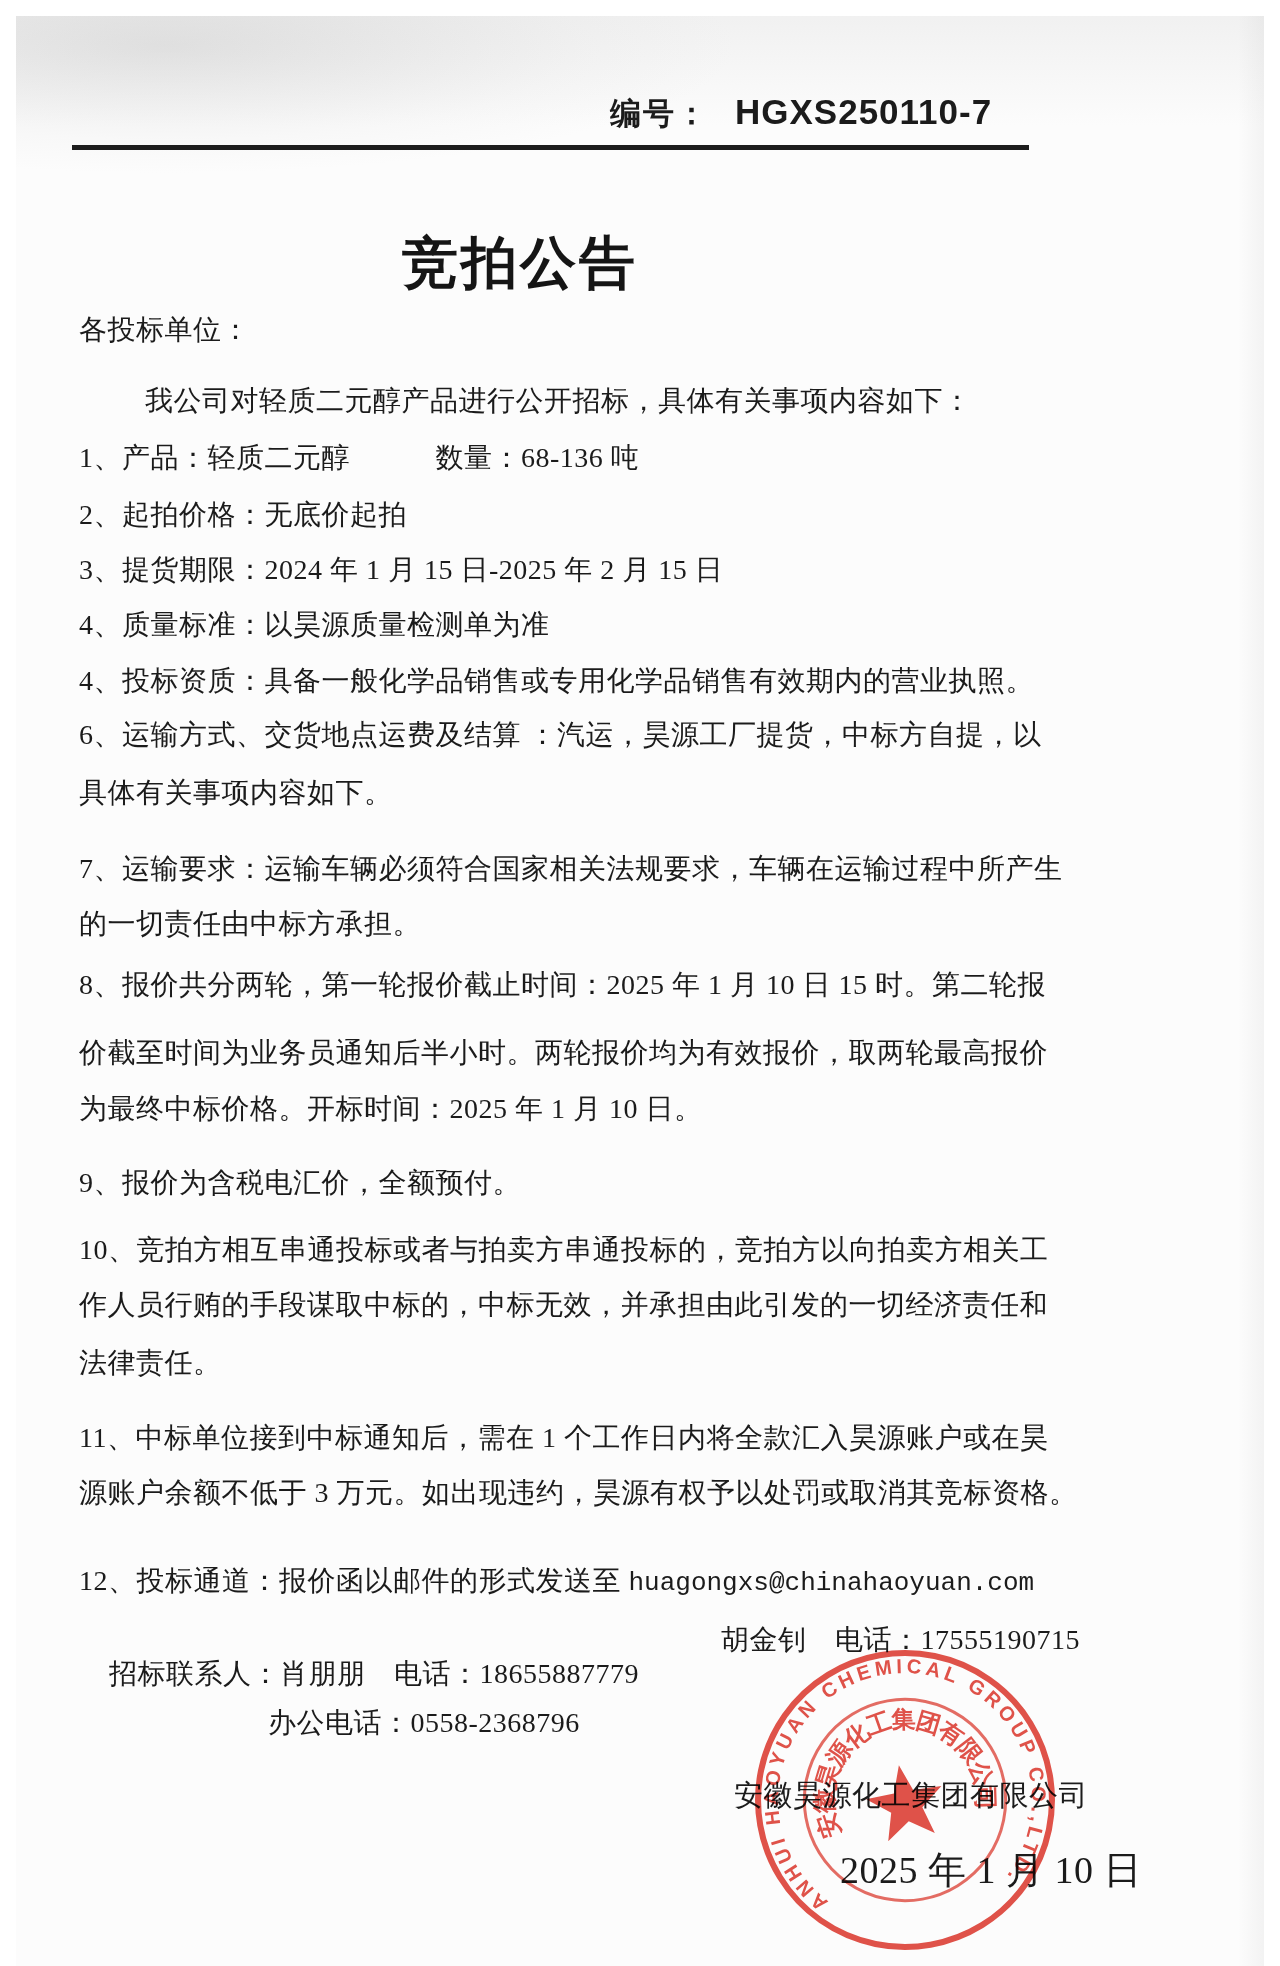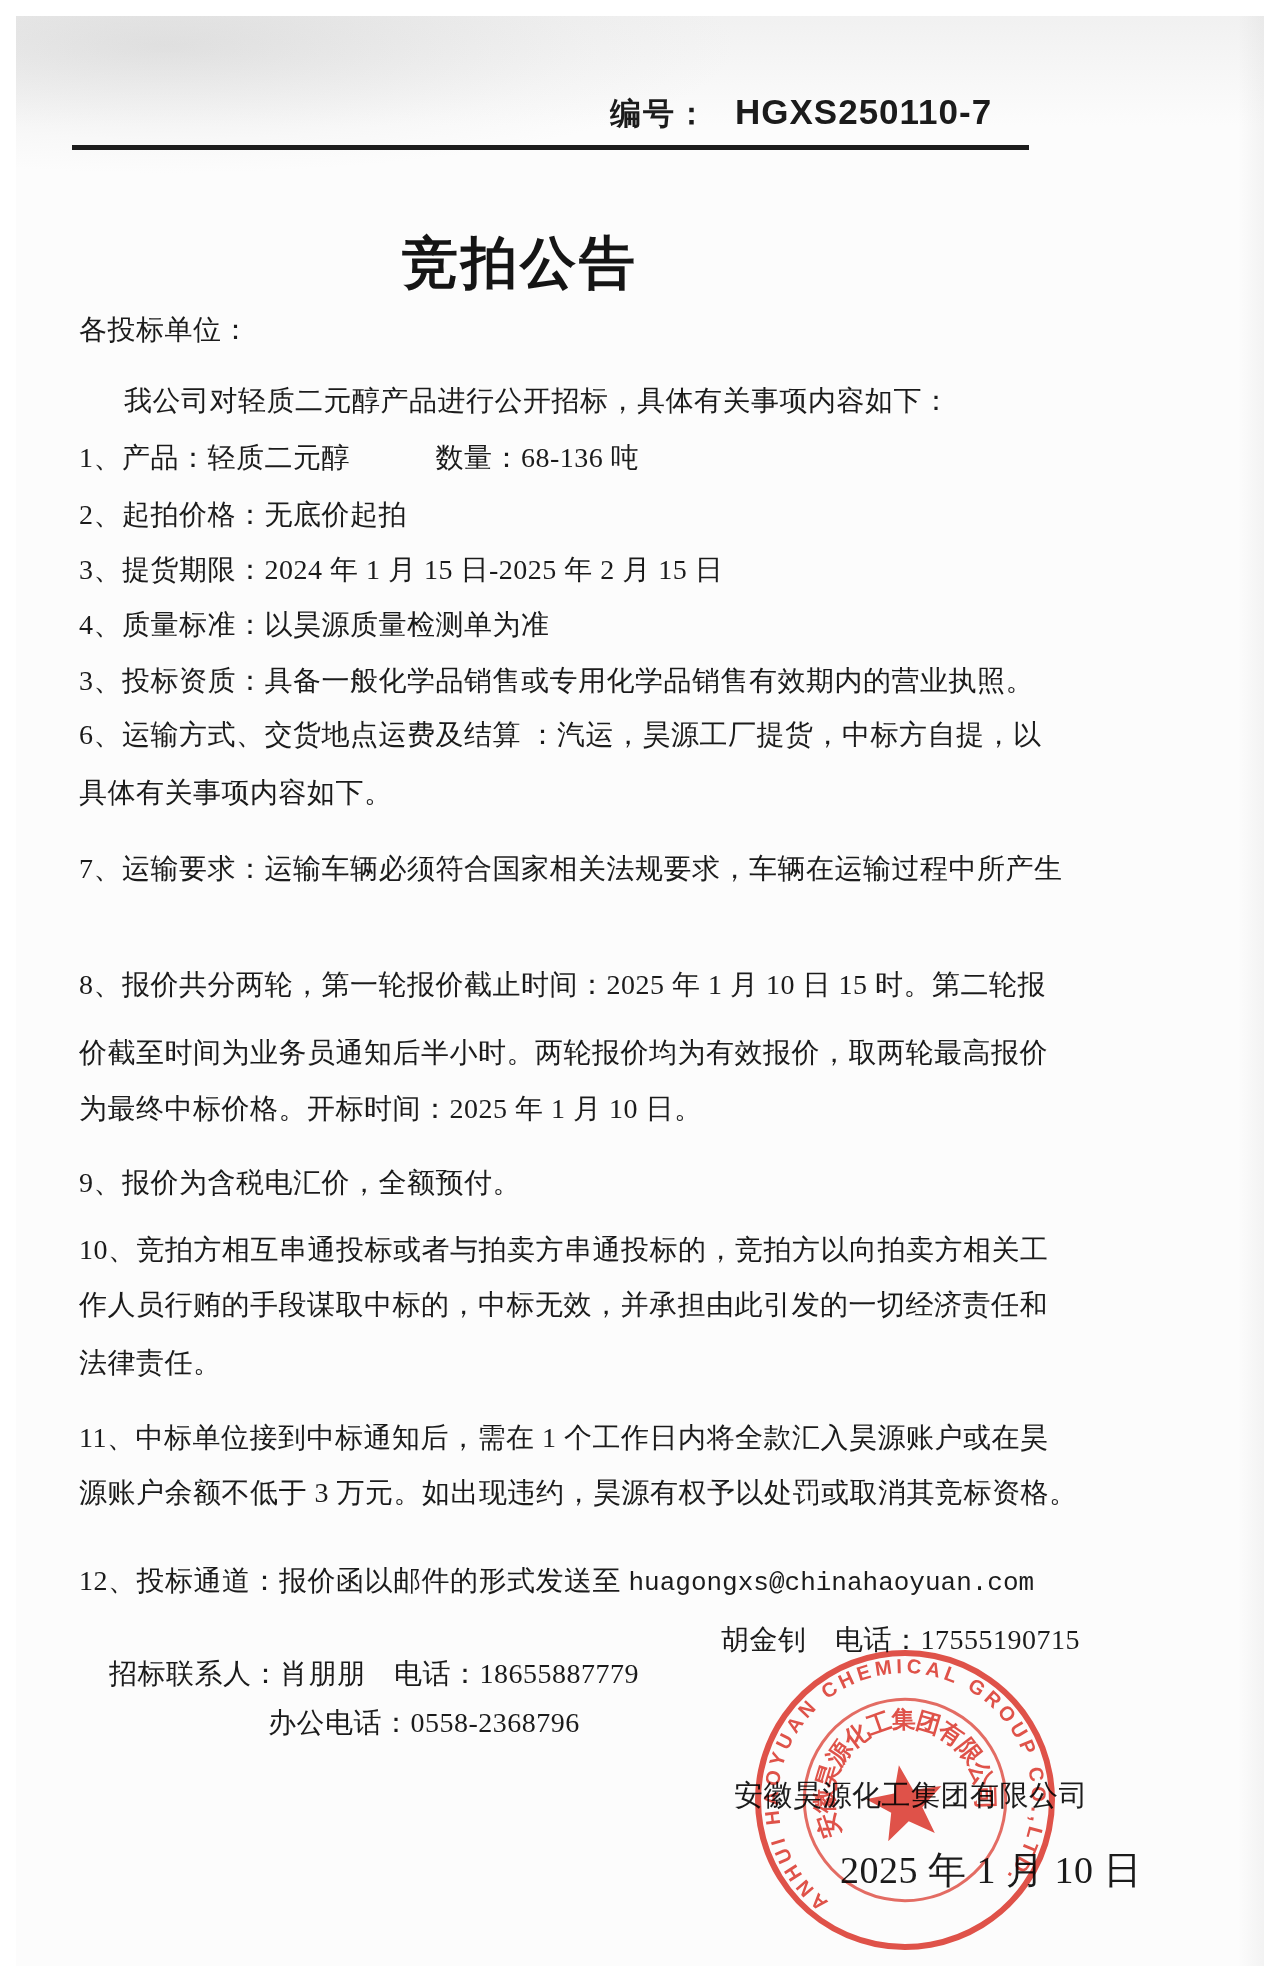--- a/index.html
+++ b/index.html
@@ -48,30 +48,31 @@
 
   <div class="ref">
     <span class="ref-label">编号：</span>
     <span class="ref-value">HGXS250110-7</span>
   </div>
   <div class="rule"></div>
 
   <div class="title">竞拍公告</div>
 
   <div class="ln" style="top:297px">各投标单位：</div>
-  <div class="ln" style="top:368px;left:108px">我公司对轻质二元醇产品进行公开招标，具体有关事项内容如下：</div>
+  <div class="ln" style="top:368px;left:129px">我公司对轻质二元醇产品进行公开招标，具体有关事项内容如下：</div>
 
   <div class="ln" style="top:425px">1、产品：轻质二元醇　　　数量：68-136 吨</div>
   <div class="ln" style="top:482px">2、起拍价格：无底价起拍</div>
   <div class="ln" style="top:537px">3、提货期限：2024 年 1 月 15 日-2025 年 2 月 15 日</div>
   <div class="ln" style="top:592px">4、质量标准：以昊源质量检测单为准</div>
-  <div class="ln" style="top:648px">3、投标资质：具备一般化学品销售或专用化学品销售有效期内的营业执照。</div>
+  <div class="ln" style="top:648px">4、投标资质：具备一般化学品销售或专用化学品销售有效期内的营业执照。</div>
   <div class="ln" style="top:702px">6、运输方式、交货地点运费及结算 ：汽运，昊源工厂提货，中标方自提，以</div>
   <div class="ln" style="top:760px">具体有关事项内容如下。</div>
   <div class="ln" style="top:836px">7、运输要求：运输车辆必须符合国家相关法规要求，车辆在运输过程中所产生</div>
+  <div class="ln" style="top:891px">的一切责任由中标方承担。</div>
   <div class="ln" style="top:952px">8、报价共分两轮，第一轮报价截止时间：2025 年 1 月 10 日 15 时。第二轮报</div>
   <div class="ln" style="top:1020px">价截至时间为业务员通知后半小时。两轮报价均为有效报价，取两轮最高报价</div>
   <div class="ln" style="top:1076px">为最终中标价格。开标时间：2025 年 1 月 10 日。</div>
   <div class="ln" style="top:1150px">9、报价为含税电汇价，全额预付。</div>
   <div class="ln" style="top:1217px">10、竞拍方相互串通投标或者与拍卖方串通投标的，竞拍方以向拍卖方相关工</div>
   <div class="ln" style="top:1272px">作人员行贿的手段谋取中标的，中标无效，并承担由此引发的一切经济责任和</div>
   <div class="ln" style="top:1330px">法律责任。</div>
   <div class="ln" style="top:1405px">11、中标单位接到中标通知后，需在 1 个工作日内将全款汇入昊源账户或在昊</div>
   <div class="ln" style="top:1460px">源账户余额不低于 3 万元。如出现违约，昊源有权予以处罚或取消其竞标资格。</div>
 

